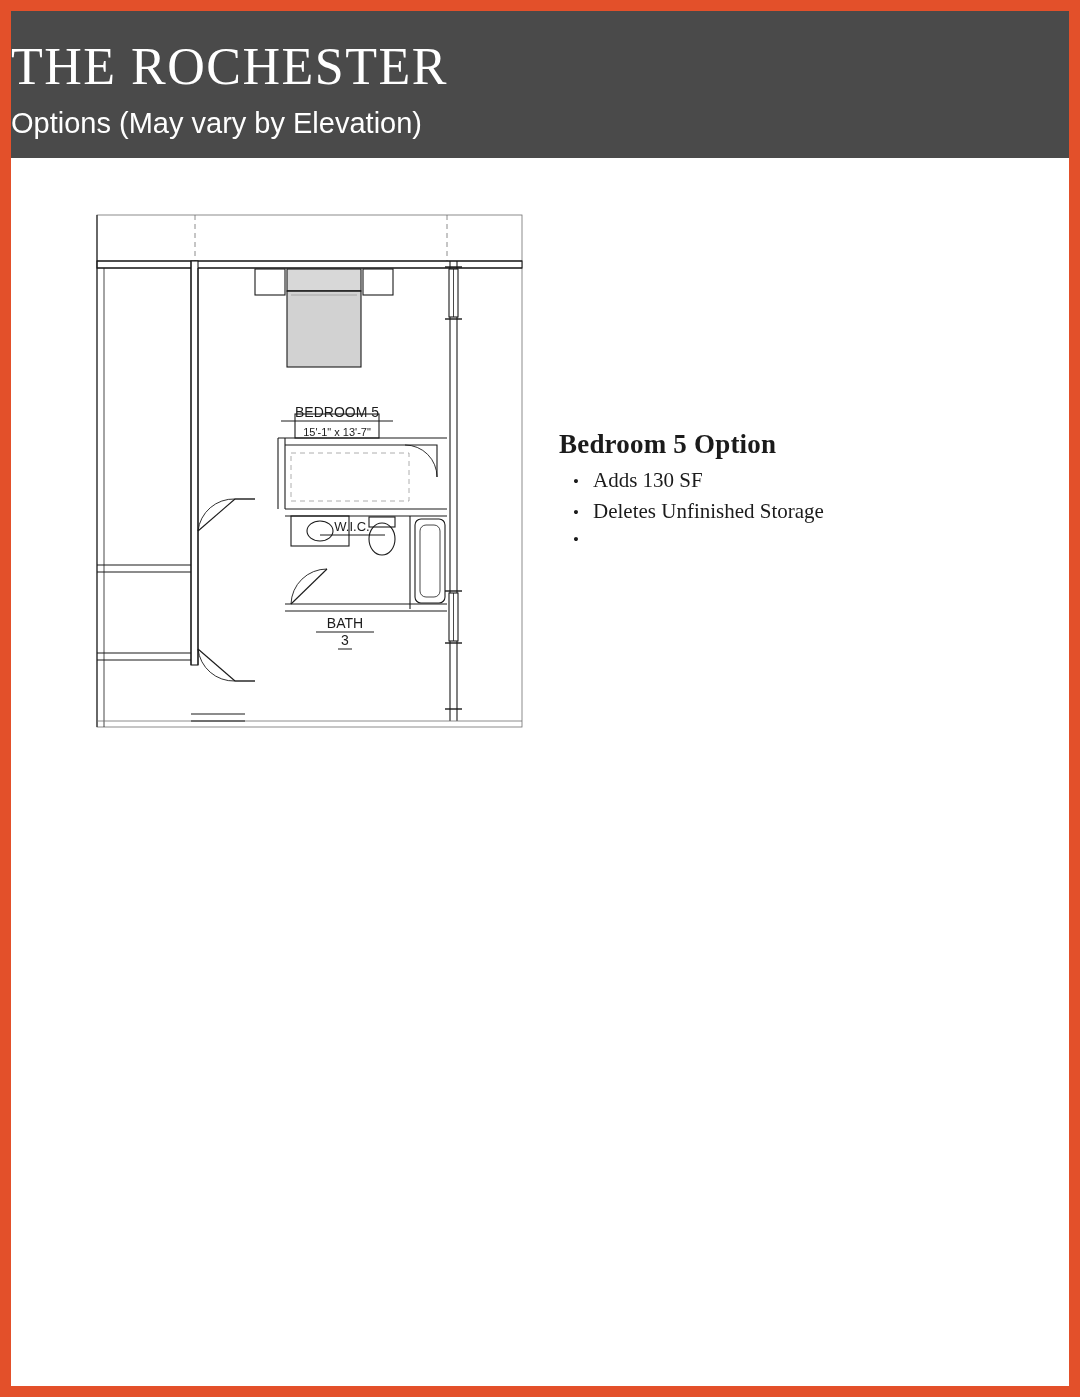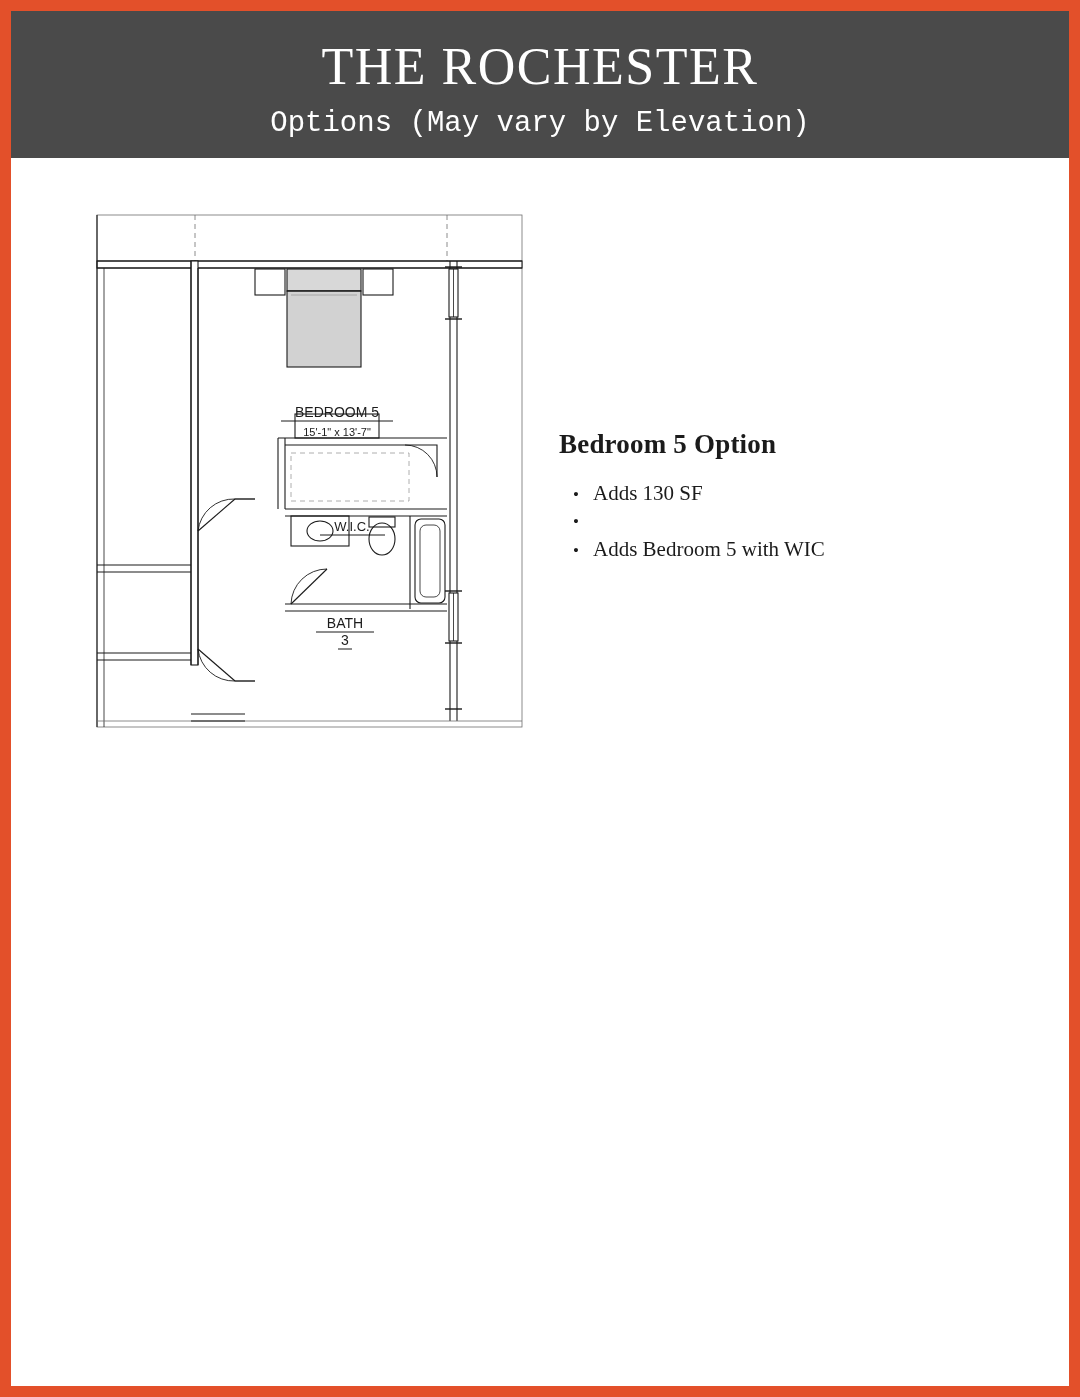--- a/index.html
+++ b/index.html
@@ -22,33 +22,33 @@
     background: #ffffff;
   }
   .header-band {
     position: absolute;
     left: 0;
     top: 0;
     width: 1058px;
     height: 147px;
     background: #4a4a4a;
     color: #ffffff;
-    text-align: center;
+    text-align: left;
     box-sizing: border-box;
   }
   .header-title {
     font-family: "Liberation Serif", serif;
     font-size: 52px;
     letter-spacing: 1.5px;
     line-height: 1;
     padding-top: 30px;
     font-weight: normal;
   }
   .header-sub {
-    font-family: Liberation Mono, monospace;
+    font-family: Liberation Sans, sans-serif;
     font-size: 29px;
     line-height: 1;
     padding-top: 16px;
     font-weight: normal;
   }
 
   
   .plan-wrap {
     position: absolute;
     left: 84px;
@@ -65,21 +65,21 @@
     position: absolute;
     left: 548px;
     top: 418px;
     width: 440px;
   }
   .option-title {
     font-family: "Liberation Serif", serif;
     font-size: 27px;
     font-weight: bold;
     color: #1b1b1b;
-    margin: 0 0 18px 0;
+    margin: 0 0 5px 0;
     letter-spacing: 0.2px;
   }
   .option-list {
     margin: 0;
     padding: 0;
     list-style: none;
   }
   .option-list li {
     display: flex;
     align-items: baseline;
@@ -207,21 +207,21 @@
 
   <div class="option-block">
     <div class="option-title">Bedroom 5 Option</div>
     <ul class="option-list">
       <li>
         <span class="bullet">•</span>
         <span>Adds 130 SF</span>
       </li>
       <li>
         <span class="bullet">•</span>
+        <span>Deletes Unfinished Storage</span>
       </li>
       <li>
         <span class="bullet">•</span>
-        <span>Adds Bedroom 5 with WIC</span>
       </li>
     </ul>
   </div>
 
 </div>
 
 </body></html>

